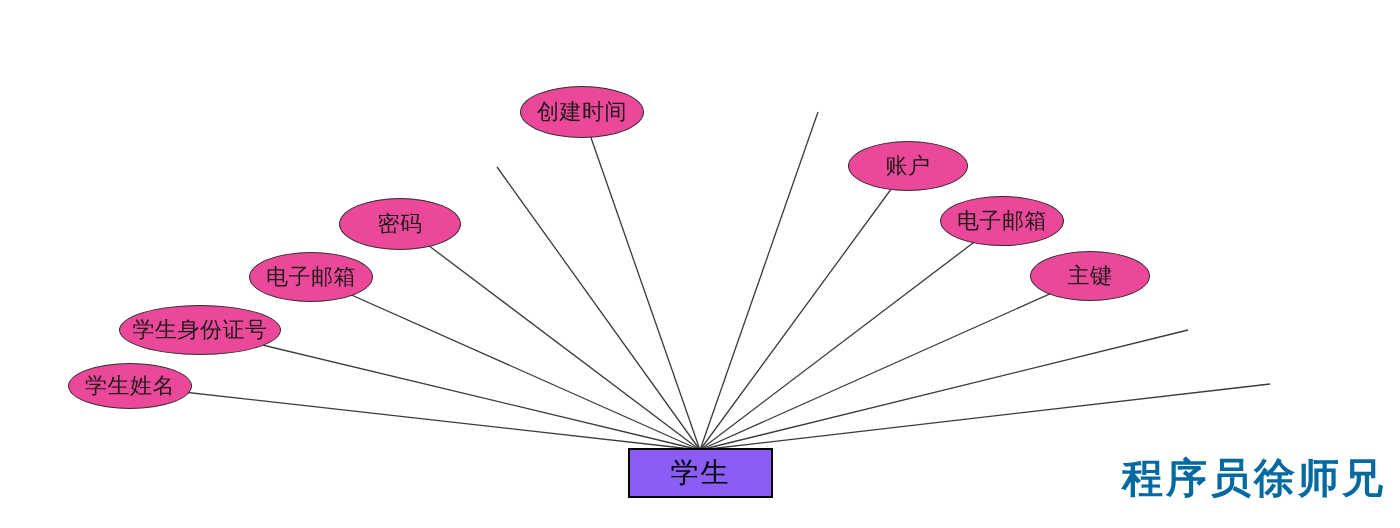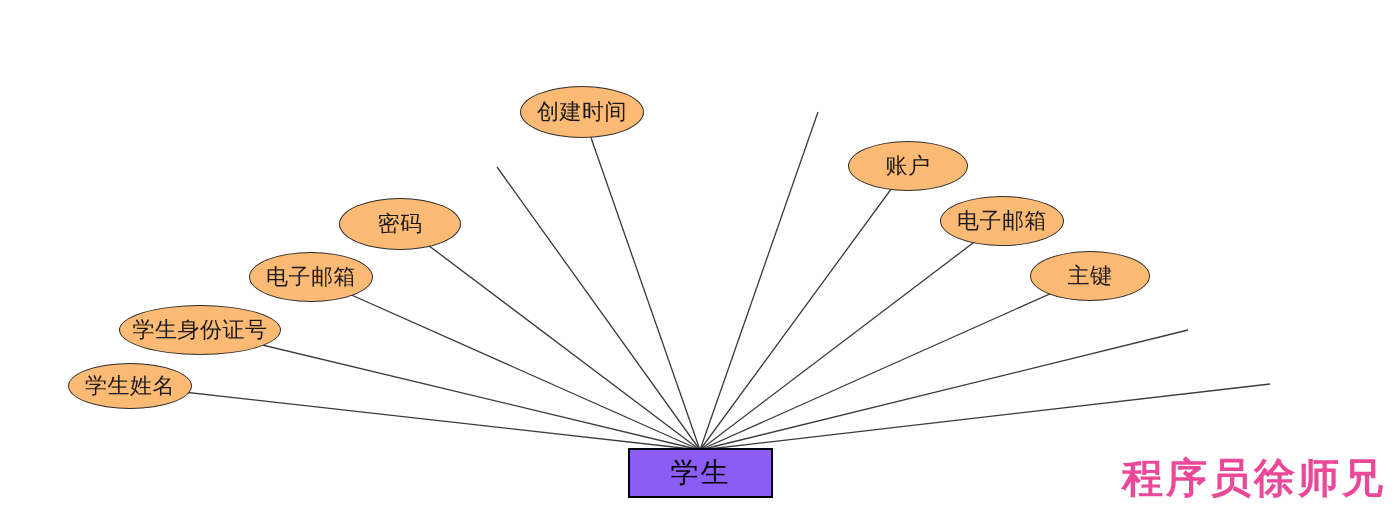--- a/index.html
+++ b/index.html
@@ -17,21 +17,21 @@
   }
   .canvas svg.lines {
     position: absolute;
     left: 0;
     top: 0;
     z-index: 1;
   }
   .attr-node {
     position: absolute;
     z-index: 2;
-    background: #fdba74;
+    background: #ec4899;
     border: 1.6px solid #2e2e2e;
     border-radius: 50%;
     display: flex;
     align-items: center;
     justify-content: center;
     box-sizing: border-box;
   }
   .attr-node .attr-label {
     font-size: 22px;
     color: #1a1a1a;
@@ -106,14 +106,14 @@
     <span class="attr-label">电子邮箱</span>
   </div>
   <div class="attr-node" style="left: 1030px; top: 251px; width: 120px; height: 50px;">
     <span class="attr-label">主键</span>
   </div>
 
   <div class="entity-box" style="left: 628px; top: 448px; width: 145px; height: 50px;">
     <span class="entity-label">学生</span>
   </div>
 
-  <div class="watermark" style="color: #ec4899;">程序员徐师兄</div>
+  <div class="watermark" style="color: #0369a1;">程序员徐师兄</div>
 </div>
 
 </body></html>

